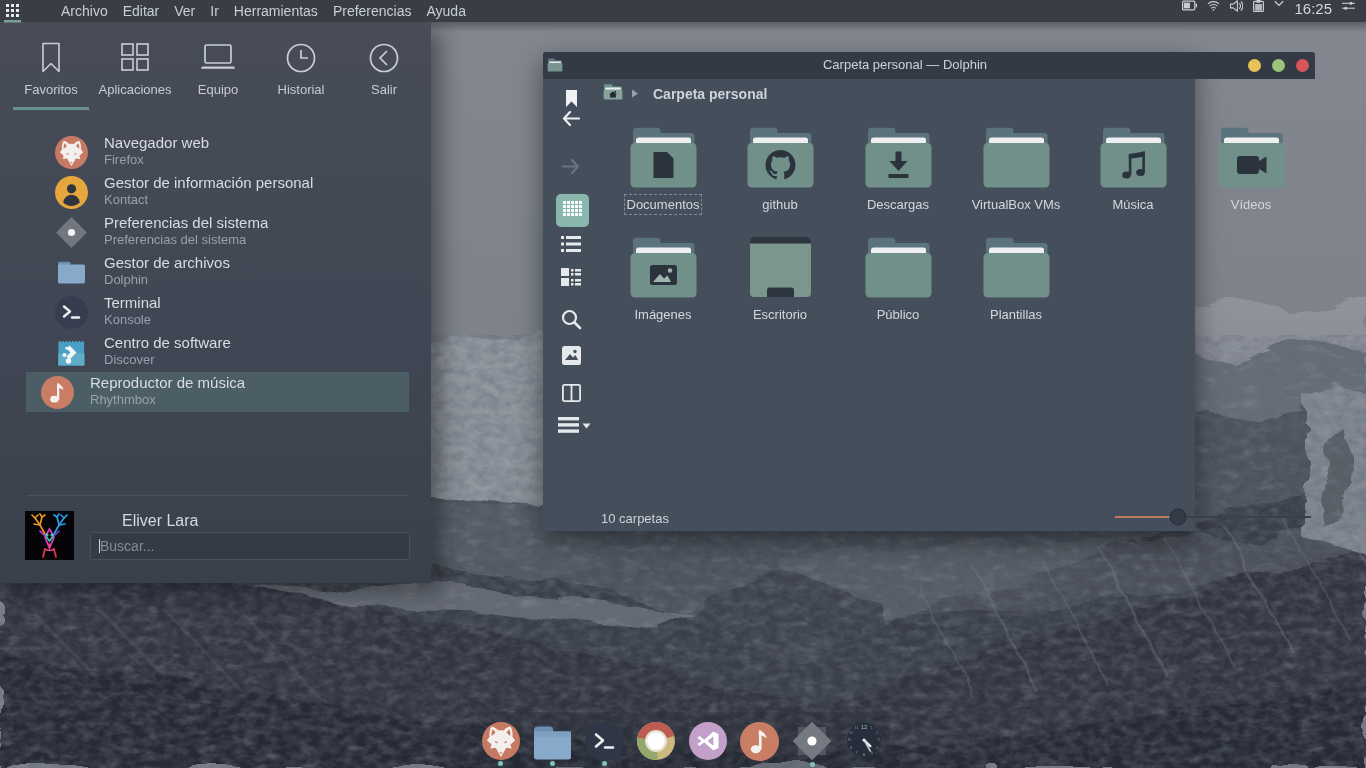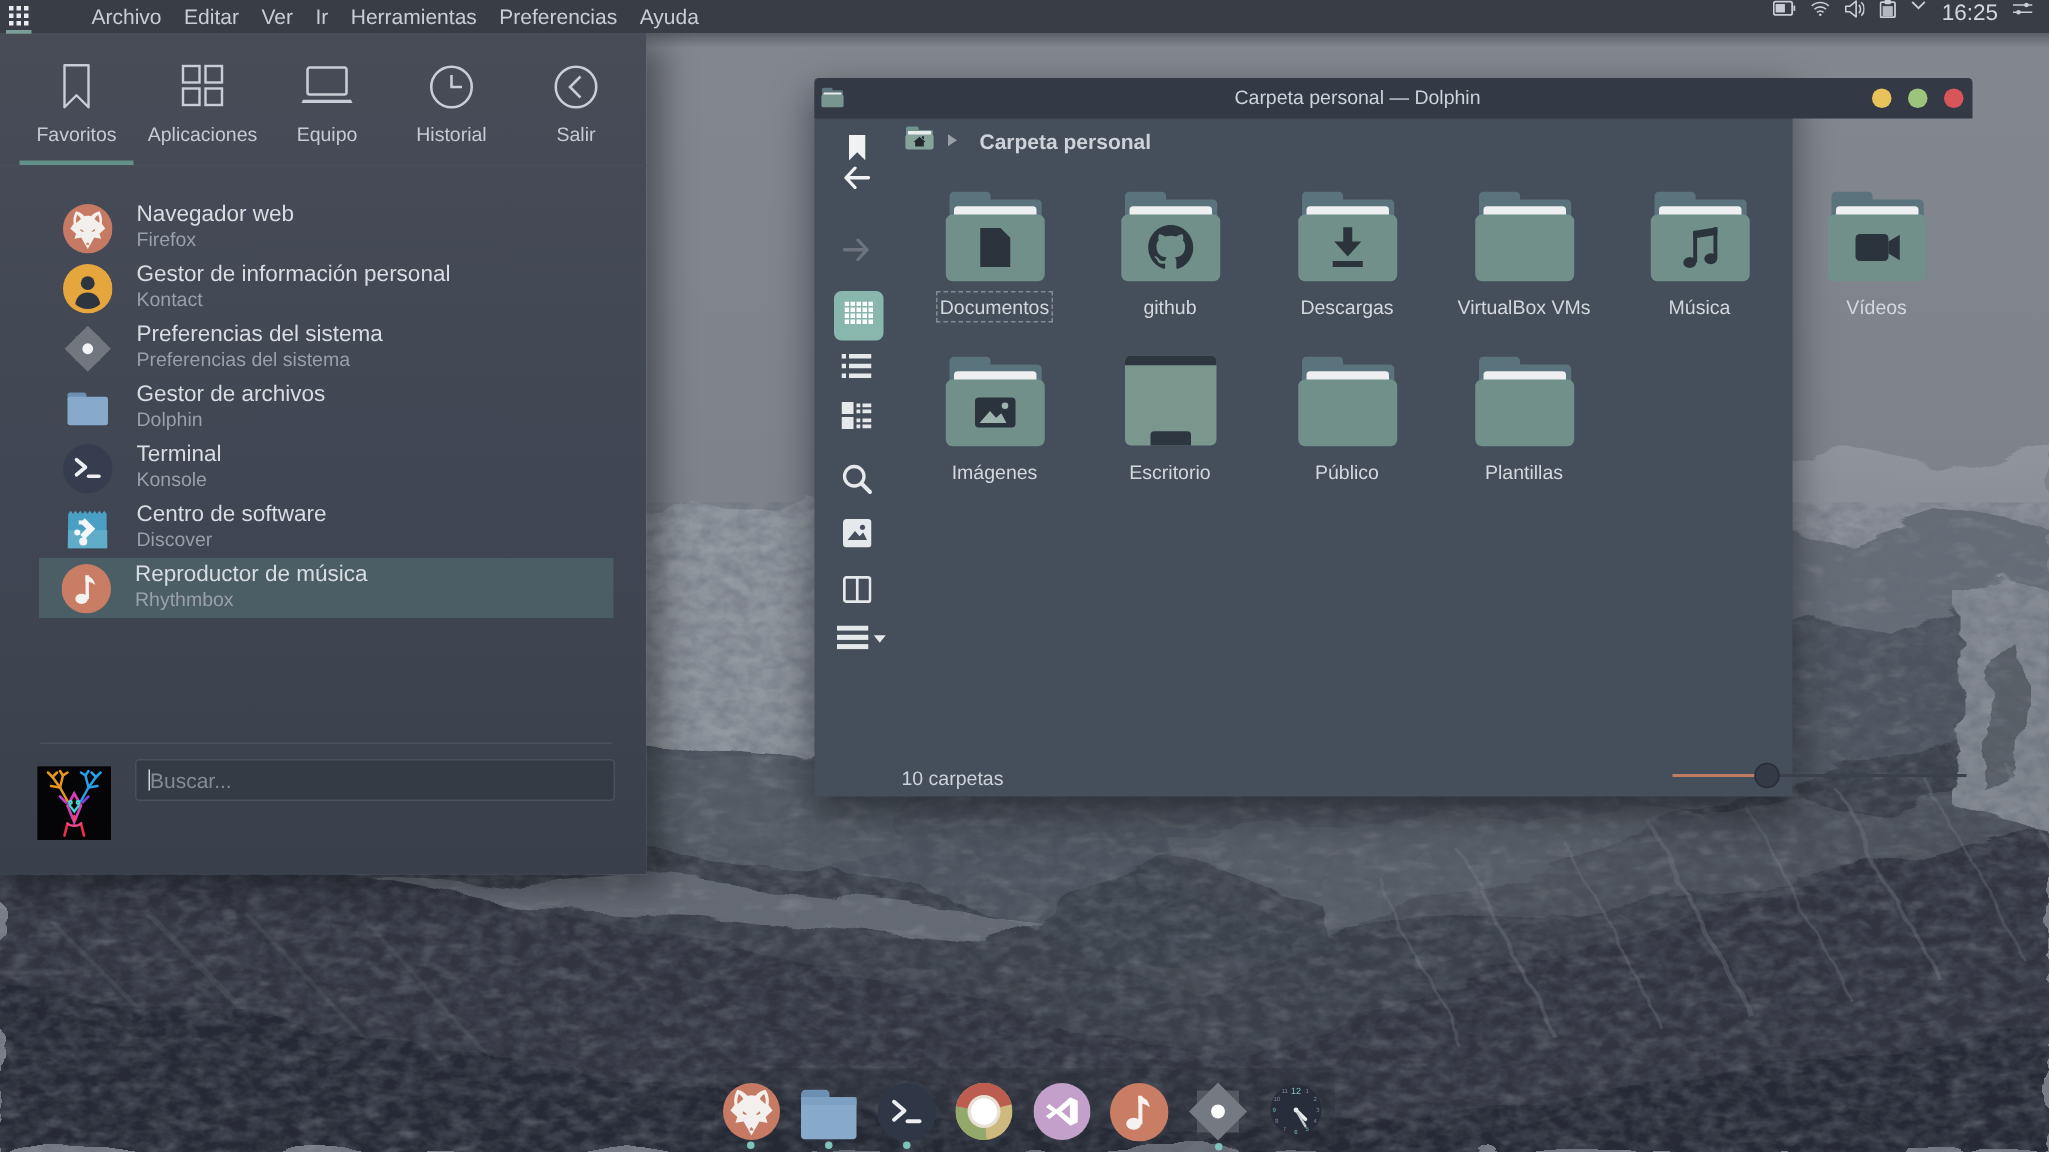--- a/index.html
+++ b/index.html
@@ -20,30 +20,30 @@
 
   
   #launcher { position:absolute; left:0; top:22px; width:431px; height:561px;
     background:linear-gradient(#474c57, #404653 55%, #3a404b); z-index:40;
     box-shadow: 10px 8px 20px rgba(10,12,16,0.42); }
   .tab { position:absolute; top:20px; width:84px; text-align:center; color:#c6cbd3; font-size:13px; }
   .tab svg { display:block; margin:0 auto 8px; }
   .tabline { position:absolute; left:13px; top:85px; width:76px; height:3px; background:#64908a; }
   .tabsep { position:absolute; left:0; top:88px; width:431px; height:1px; background:#484e59; }
 
-  .approw { position:absolute; left:1px; width:431px; height:40px; }
+  .approw { position:absolute; left:14px; width:431px; height:40px; }
   .approw .ic { position:absolute; left:41px; top:4px; width:33px; height:33px; }
   .approw .t1 { position:absolute; left:90px; top:2px; font-size:15px; color:#d9dde2; }
   .approw .t2 { position:absolute; left:90px; top:20px; font-size:13px; color:#9aa0aa; }
   .approw.hl { background:#4b5e66; left:26px; width:383px; } .approw.hl .ic{left:15px;} .approw.hl .t1{left:64px;} .approw.hl .t2{left:64px;}
 
   #userdiv { position:absolute; left:27px; top:473px; width:381px; height:1px; background:#4b515c; }
   #avatar { position:absolute; left:25px; top:489px; width:49px; height:49px; background:#000; }
   #uname { position:absolute; left:90px; top:490px; font-size:16px; color:#d4d8de;margin-left:32px; }
-  #search { position:absolute; left:90px; top:484px; width:320px; height:28px; background:#343b45;
+  #search { position:absolute; left:90px; top:510px; width:320px; height:28px; background:#343b45;
     border:1px solid #4a515d; border-radius:3px; color:#848b96; font-size:14px; line-height:26px;
     padding-left:8px; }
 
   
   #dolphin { position:absolute; left:543px; top:52px; width:652px; height:479px;
     background:#454e5b; z-index:30; border-radius:3px 3px 0 0;
     box-shadow: 0 10px 26px rgba(8,10,14,0.5); }
   #titlebar { position:absolute; left:0; top:0; width:772px; height:27px; background:#333945;
     border-radius:3px 3px 0 0; }
   #titlebar .title { position:absolute; left:0; right:48px; top:5px; text-align:center; font-size:13px;

